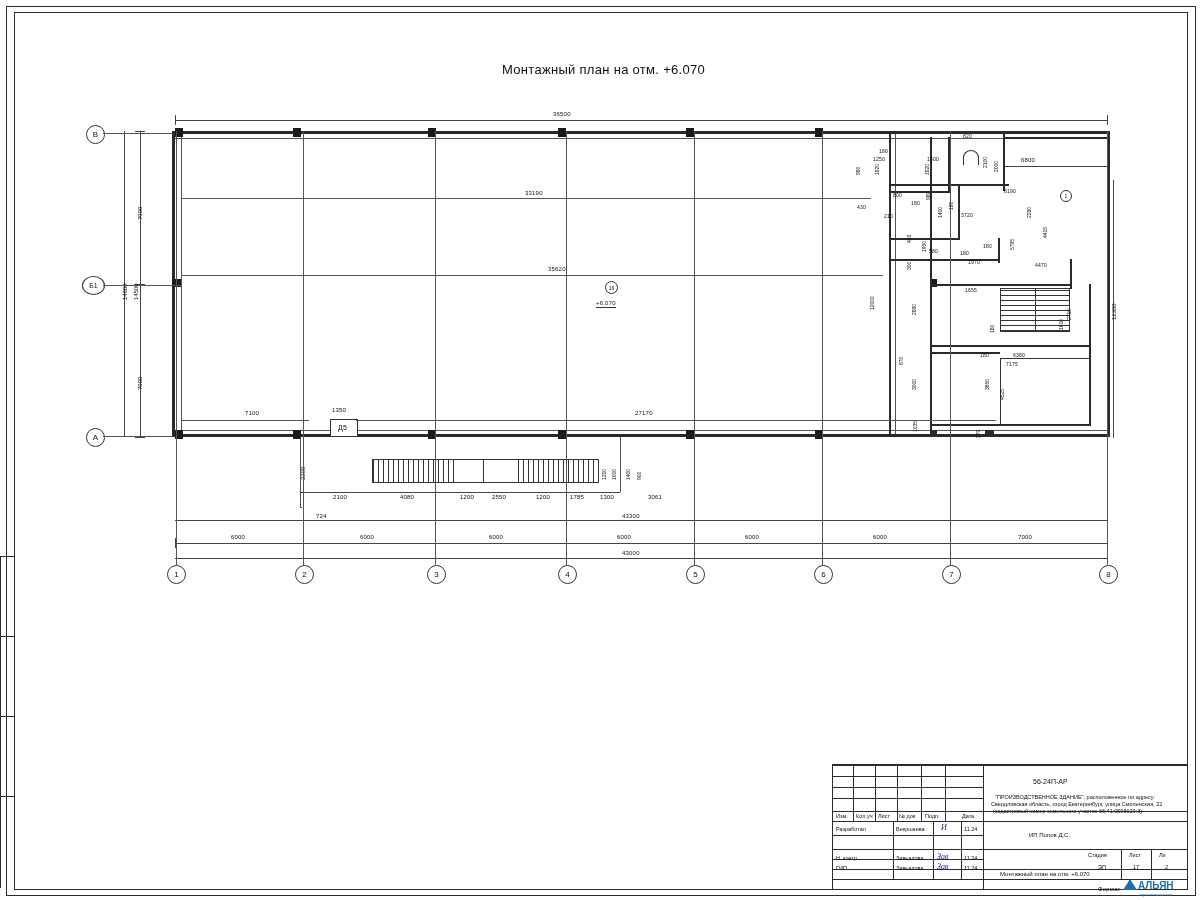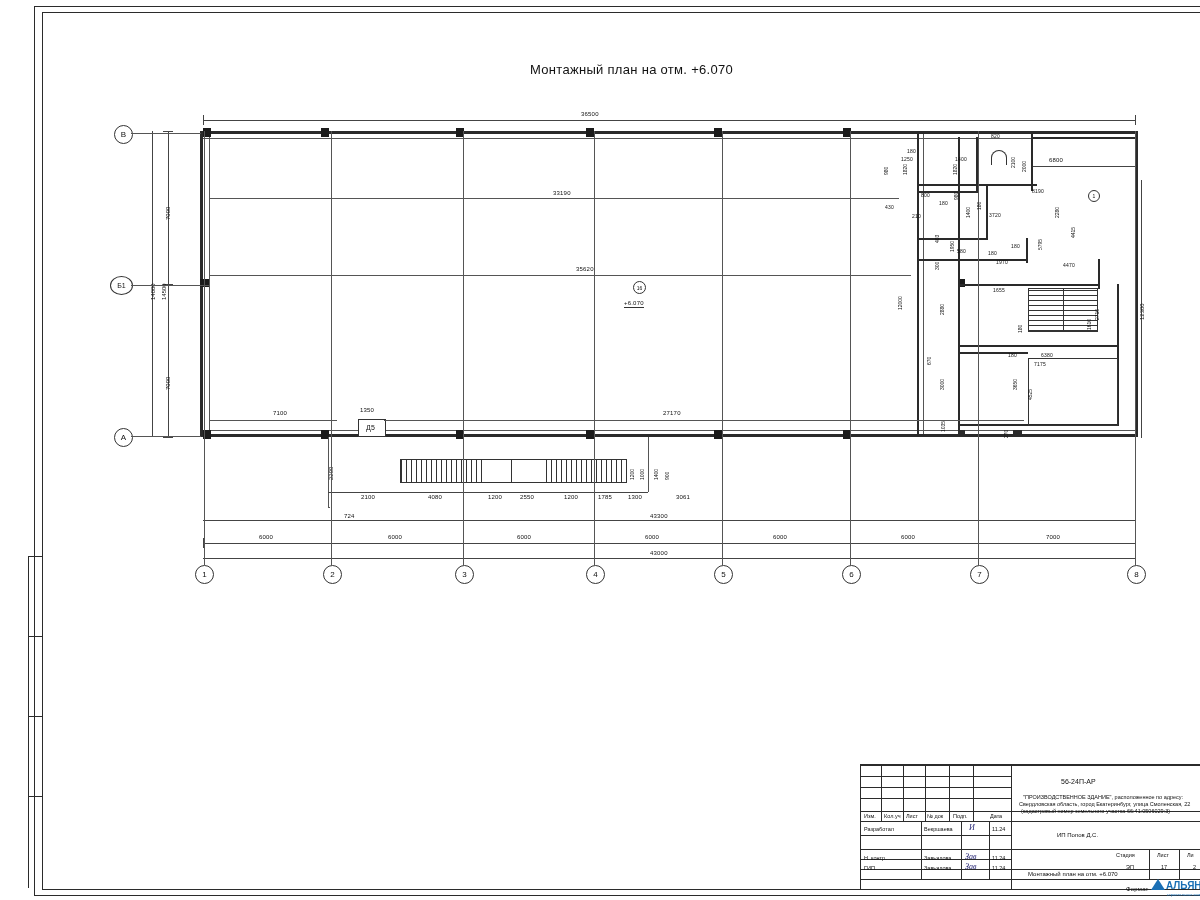--- a/index.html
+++ b/index.html
@@ -1,21 +1,21 @@
 <!DOCTYPE html>
 <html><head>
 <meta charset="utf-8">
 <style>
   html,body{margin:0;padding:0;}
   body{
     width:1200px;height:900px;background:#ffffff;
     font-family:"Liberation Sans", sans-serif;
     color:#1a1a1a;overflow:hidden;position:relative;
   }
-  #sheet{position:absolute;inset:0;margin-left:28px;}
+  #sheet{position:absolute;inset:0;}
 
   
   .abs{position:absolute;}
   .ln{position:absolute;background:#2b2b2b;}
   .h{height:1px;}
   .v{width:1px;}
   .thin{background:#555;}
   .dim{position:absolute;background:#444;height:1px;}
   .dimv{position:absolute;background:#444;width:1px;}
   .txt{position:absolute;font-size:6px;color:#111;white-space:nowrap;letter-spacing:.2px;}

